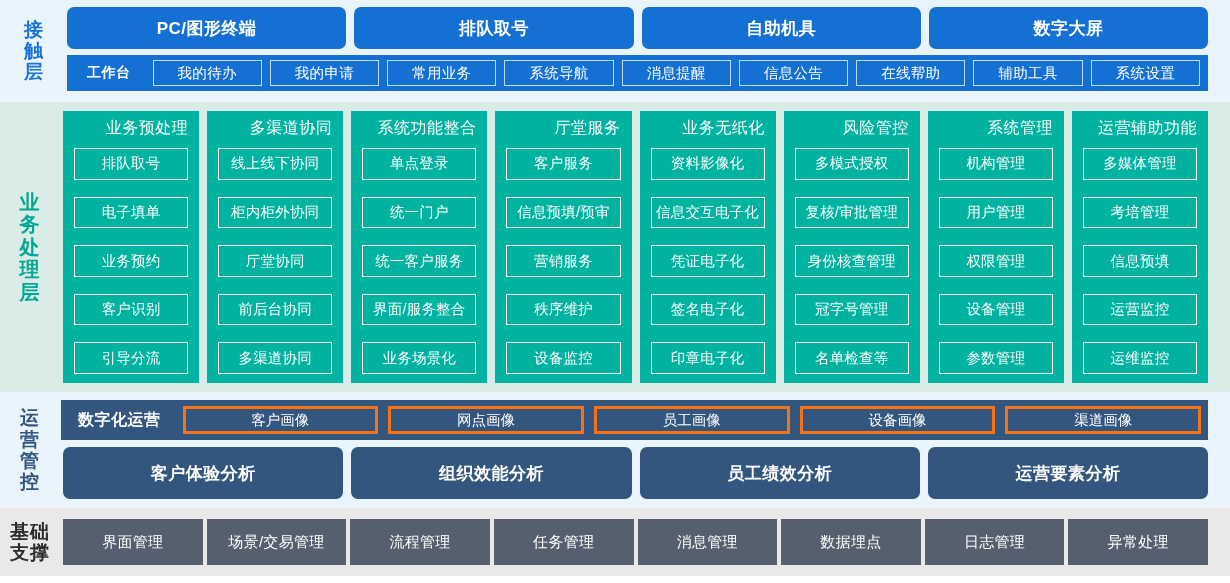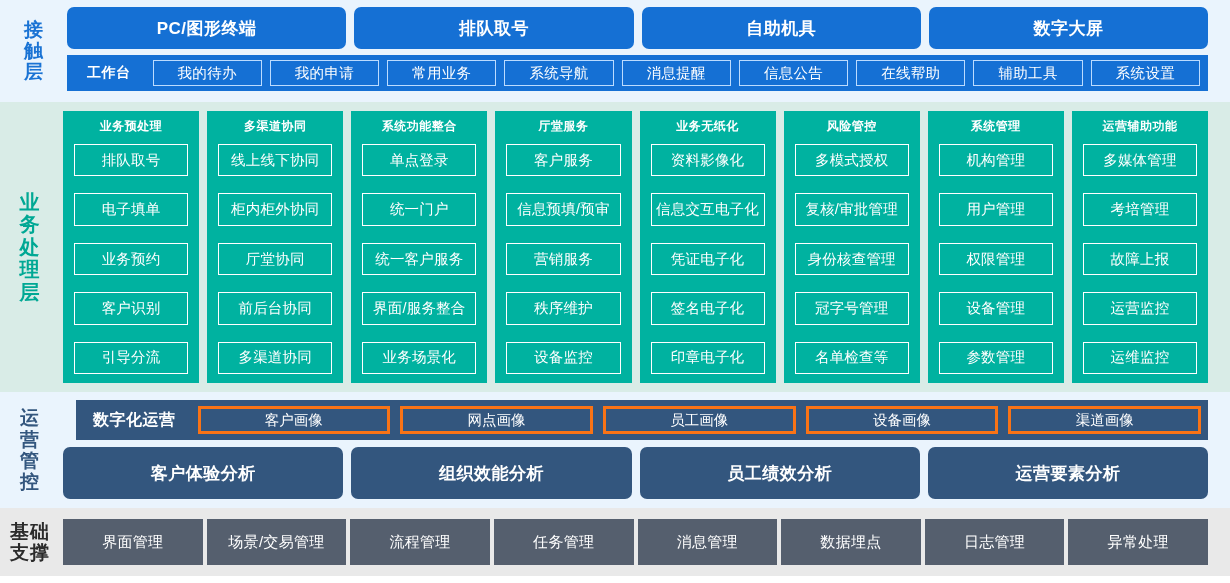--- a/index.html
+++ b/index.html
@@ -129,23 +129,23 @@
     flex: 1 1 0;
     background: #00b2a0;
     display: flex;
     flex-direction: column;
     align-items: stretch;
     padding: 7px 11px 9px 11px;
     min-width: 0;
   }
   .biz-col-title {
     color: #ffffff;
-    font-size: 12px;
-    font-weight: bold;
-    text-align: center;
+    font-size: 16px;
+    font-weight: normal;
+    text-align: right;
     letter-spacing: 0.5px;
     margin-bottom: 9px;
     white-space: nowrap;
   }
   .biz-items {
     flex: 1 1 auto;
     display: flex;
     flex-direction: column;
     gap: 17px;
   }
@@ -166,21 +166,21 @@
 
   
   #layer-ops {
     background: #eaf4fd;
     height: 116px;
     padding: 8px 0 8px 0;
   }
   #layer-ops .layer-label { color: #33567e; }
 
   .ops-top {
-    margin: 0 22px 0 16px;
+    margin: 0 22px 0 1px;
     background: #33567e;
     height: 40px;
     display: flex;
     align-items: center;
     padding: 0 7px;
     gap: 10px;
   }
   .ops-top .ops-head {
     color: #ffffff;
     font-size: 16px;
@@ -363,21 +363,21 @@
             <div class="biz-chip">设备管理</div>
             <div class="biz-chip">参数管理</div>
           </div>
         </div>
 
         <div class="biz-col">
           <div class="biz-col-title">运营辅助功能</div>
           <div class="biz-items">
             <div class="biz-chip">多媒体管理</div>
             <div class="biz-chip">考培管理</div>
-            <div class="biz-chip">故障上报</div>
+            <div class="biz-chip">信息预填</div>
             <div class="biz-chip">运营监控</div>
             <div class="biz-chip">运维监控</div>
           </div>
         </div>
 
       </div>
     </div>
   </div>
 
   <div class="layer" id="layer-ops">

